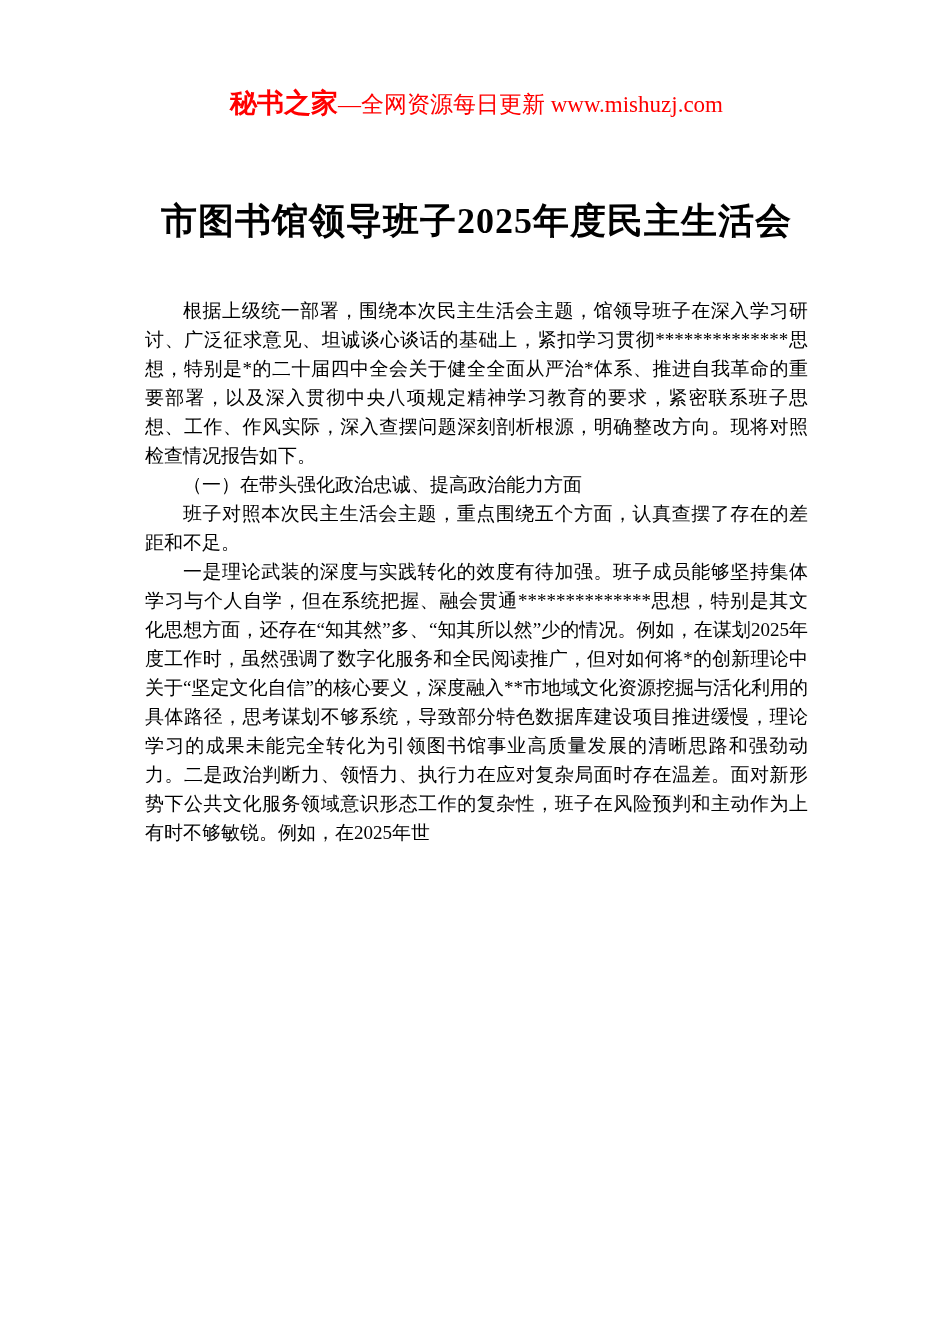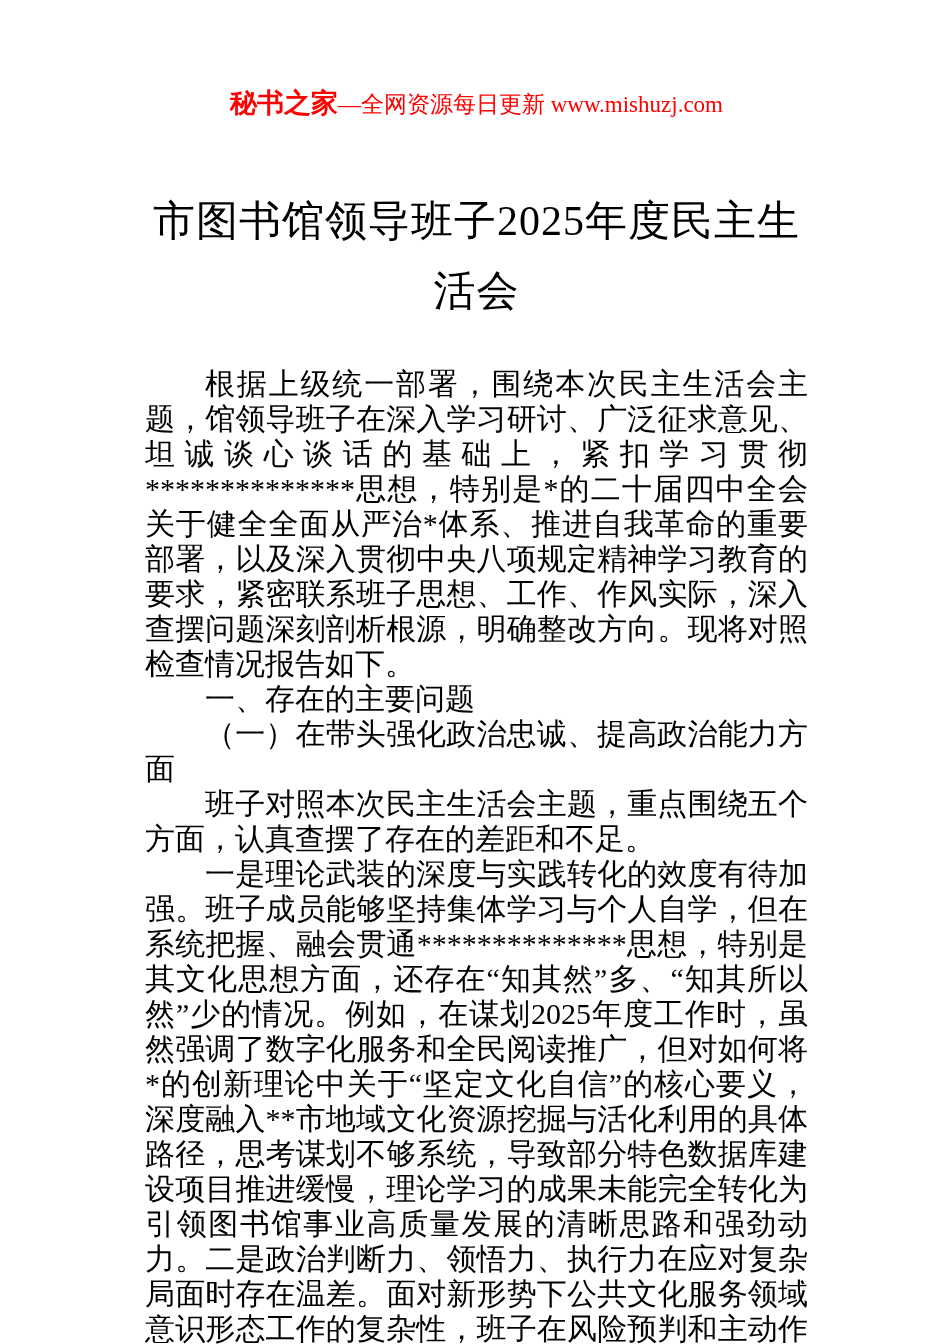--- a/index.html
+++ b/index.html
@@ -30,33 +30,33 @@
     font-weight: bold;
     font-size: 27px;
   }
   .doc-header .tagline,
   .doc-header .url {
     font-size: 23px;
   }
   
   .doc-title {
     text-align: center;
-    font-size: 42px;
-    font-weight: normal;
+    font-size: 36px;
+    font-weight: bold;
     line-height: 70px;
     margin-bottom: 40px;
   }
   .doc-title .title-line {
     display: block;
     letter-spacing: 1px;
   }
   
   .doc-body {
-    font-size: 30px;
-    line-height: 35px;
+    font-size: 19px;
+    line-height: 29px;
     text-align: justify;
   }
   .doc-body p {
     text-indent: 2em;
   }
 </style>
 </head>
 <body>
 
 <div class="page">
@@ -64,19 +64,18 @@
   <div class="doc-header">
     <span class="brand">秘书之家</span><span class="tagline">—全网资源每日更新 </span><span class="url">www.mishuzj.com</span>
   </div>
 
   <h1 class="doc-title">
     <span class="title-line">市图书馆领导班子2025年度民主生活会</span>
   </h1>
 
   <div class="doc-body">
     <p>根据上级统一部署，围绕本次民主生活会主题，馆领导班子在深入学习研讨、广泛征求意见、坦诚谈心谈话的基础上，紧扣学习贯彻**************思想，特别是*的二十届四中全会关于健全全面从严治*体系、推进自我革命的重要部署，以及深入贯彻中央八项规定精神学习教育的要求，紧密联系班子思想、工作、作风实际，深入查摆问题深刻剖析根源，明确整改方向。现将对照检查情况报告如下。</p>
-    <p>一、存在的主要问题</p>
     <p>（一）在带头强化政治忠诚、提高政治能力方面</p>
     <p>班子对照本次民主生活会主题，重点围绕五个方面，认真查摆了存在的差距和不足。</p>
     <p>一是理论武装的深度与实践转化的效度有待加强。班子成员能够坚持集体学习与个人自学，但在系统把握、融会贯通**************思想，特别是其文化思想方面，还存在“知其然”多、“知其所以然”少的情况。例如，在谋划2025年度工作时，虽然强调了数字化服务和全民阅读推广，但对如何将*的创新理论中关于“坚定文化自信”的核心要义，深度融入**市地域文化资源挖掘与活化利用的具体路径，思考谋划不够系统，导致部分特色数据库建设项目推进缓慢，理论学习的成果未能完全转化为引领图书馆事业高质量发展的清晰思路和强劲动力。二是政治判断力、领悟力、执行力在应对复杂局面时存在温差。面对新形势下公共文化服务领域意识形态工作的复杂性，班子在风险预判和主动作为上有时不够敏锐。例如，在2025年世</p>
   </div>
 
 </div>
 
 </body></html>

